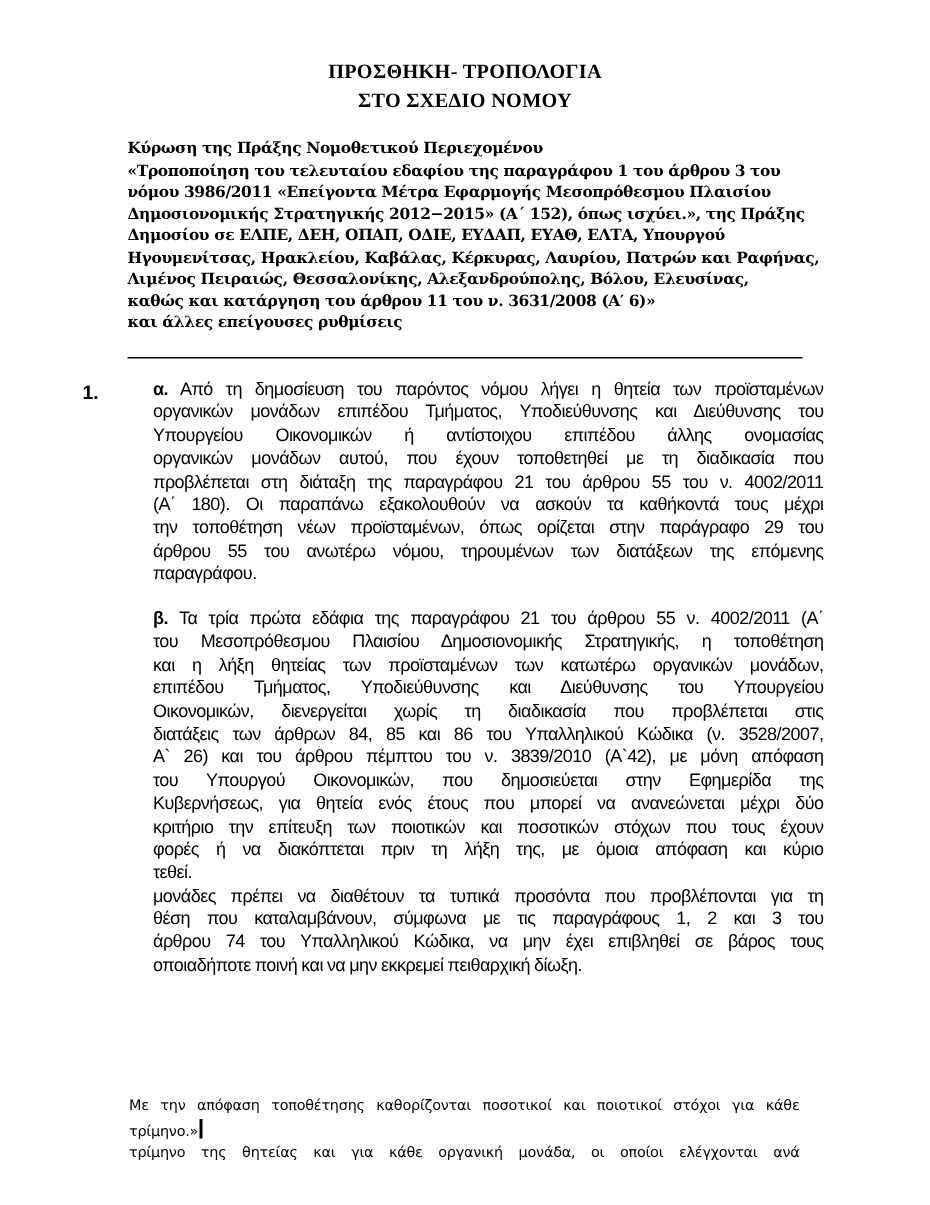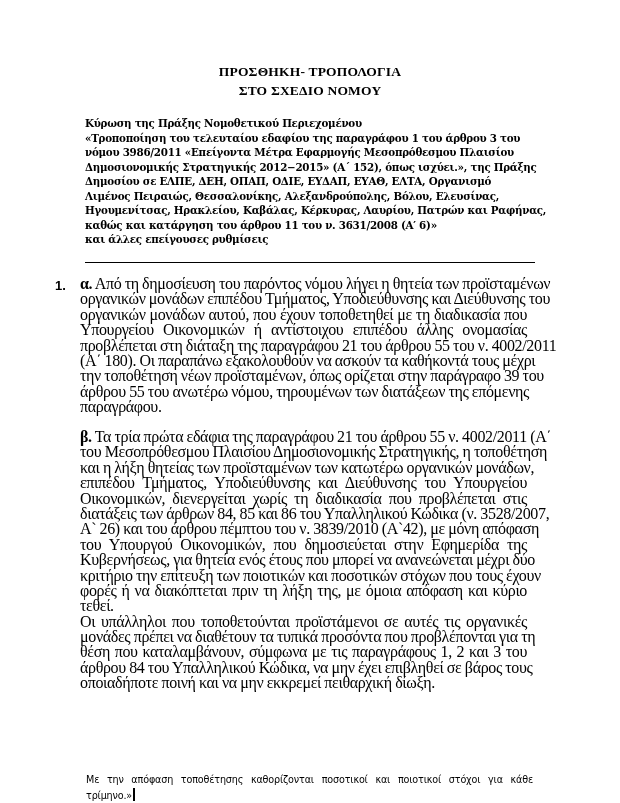--- a/index.html
+++ b/index.html
@@ -13,21 +13,20 @@
       position: relative;
       overflow: hidden;
       color: #000000;
       font-family: "DejaVu Serif", "Liberation Serif", serif;
     }
     .page {
       position: absolute;
       left: 0; top: 0;
       width: 620px; height: 677px;
       background: #ffffff;
-      margin-top: 24px;
     }
     .title-block {
       position: absolute;
       left: 85px;
       top: 38px;
       width: 450px;
       text-align: center;
       font-family: "Liberation Serif", "DejaVu Serif", serif;
       font-weight: bold;
       font-size: 13.5px;
@@ -58,24 +57,24 @@
       position: absolute;
       left: 55px;
       top: 254px;
       font-family: "Liberation Sans", "DejaVu Sans", sans-serif;
       font-weight: bold;
       font-size: 13px;
       line-height: 16px;
     }
     .para {
       position: absolute;
-      left: 80px;
+      left: 102px;
       width: 447px;
-      font-family: Liberation Serif, serif;
-      font-size: 16px;
+      font-family: Liberation Sans, sans-serif;
+      font-size: 12px;
       line-height: 15.4px;
       text-align: justify;
       letter-spacing: -0.35px;
       word-spacing: -0.3px;
     }
     .para .line {
       display: block;
       text-align: justify;
       text-align-last: justify;
       white-space: nowrap;
@@ -83,21 +82,21 @@
     }
     .para .line.last {
       text-align-last: left;
     }
     .para .marker { font-weight: bold; }
     .para-a { top: 252px; }
     .para-b { top: 405px; }
     .para-final {
       position: absolute;
       left: 86px;
-      top: 748px;
+      top: 730px;
       width: 447px;
       font-family: "DejaVu Sans", "Liberation Sans", sans-serif;
       font-size: 9.6px;
       line-height: 15.5px;
       letter-spacing: -0.15px;
     }
     .para-final .line {
       display: block;
       white-space: nowrap;
       height: 15.5px;
@@ -121,60 +120,59 @@
   <div class="title-block">
     <div>ΠΡΟΣΘΗΚΗ- ΤΡΟΠΟΛΟΓΙΑ</div>
     <div>ΣΤΟ ΣΧΕΔΙΟ ΝΟΜΟΥ</div>
   </div>
 
   <div class="subject-block">
     <div>Κύρωση της Πράξης Νομοθετικού Περιεχομένου</div>
     <div>«Τροποποίηση του τελευταίου εδαφίου της παραγράφου 1 του άρθρου 3 του</div>
     <div>νόμου 3986/2011 «Επείγοντα Μέτρα Εφαρμογής Μεσοπρόθεσμου Πλαισίου</div>
     <div>Δημοσιονομικής Στρατηγικής 2012−2015» (Α΄ 152), όπως ισχύει.», της Πράξης</div>
-    <div>Δημοσίου σε ΕΛΠΕ, ΔΕΗ, ΟΠΑΠ, ΟΔΙΕ, ΕΥΔΑΠ, ΕΥΑΘ, ΕΛΤΑ, Οργανισμό</div>
+    <div>Δημοσίου σε ΕΛΠΕ, ΔΕΗ, ΟΠΑΠ, ΟΔΙΕ, ΕΥΔΑΠ, ΕΥΑΘ, ΕΛΤΑ, Υπουργού</div>
+    <div>Ηγουμενίτσας, Ηρακλείου, Καβάλας, Κέρκυρας, Λαυρίου, Πατρών και Ραφήνας,</div>
     <div>Λιμένος Πειραιώς, Θεσσαλονίκης, Αλεξανδρούπολης, Βόλου, Ελευσίνας,</div>
-    <div>Ηγουμενίτσας, Ηρακλείου, Καβάλας, Κέρκυρας, Λαυρίου, Πατρών και Ραφήνας,</div>
     <div>καθώς και κατάργηση του άρθρου 11 του ν. 3631/2008 (Α′ 6)»</div>
     <div>και άλλες επείγουσες ρυθμίσεις</div>
   </div>
 
   <div class="header-rule"></div>
 
   <div class="item-number">1.</div>
 
   <div class="para para-a">
     <span class="line"><span class="marker">α.</span><span> Από τη δημοσίευση του παρόντος νόμου λήγει η θητεία των προϊσταμένων</span></span>
     <span class="line">οργανικών μονάδων επιπέδου Τμήματος, Υποδιεύθυνσης και Διεύθυνσης του</span>
+    <span class="line">Υπουργείου Οικονομικών ή αντίστοιχου επιπέδου άλλης ονομασίας</span>
     <span class="line">οργανικών μονάδων αυτού, που έχουν τοποθετηθεί με τη διαδικασία που</span>
-    <span class="line">Υπουργείου Οικονομικών ή αντίστοιχου επιπέδου άλλης ονομασίας</span>
     <span class="line">προβλέπεται στη διάταξη της παραγράφου 21 του άρθρου 55 του ν. 4002/2011</span>
     <span class="line">(Α΄ 180). Οι παραπάνω εξακολουθούν να ασκούν τα καθήκοντά τους μέχρι</span>
-    <span class="line">την τοποθέτηση νέων προϊσταμένων, όπως ορίζεται στην παράγραφο 39 του</span>
+    <span class="line">την τοποθέτηση νέων προϊσταμένων, όπως ορίζεται στην παράγραφο 29 του</span>
     <span class="line">άρθρου 55 του ανωτέρω νόμου, τηρουμένων των διατάξεων της επόμενης</span>
     <span class="line last">παραγράφου.</span>
   </div>
 
   <div class="para para-b">
     <span class="line"><span class="marker">β.</span><span> Τα τρία πρώτα εδάφια της παραγράφου 21 του άρθρου 55 ν. 4002/2011 (Α΄</span></span>
     <span class="line">του Μεσοπρόθεσμου Πλαισίου Δημοσιονομικής Στρατηγικής, η τοποθέτηση</span>
     <span class="line">και η λήξη θητείας των προϊσταμένων των κατωτέρω οργανικών μονάδων,</span>
     <span class="line">επιπέδου Τμήματος, Υποδιεύθυνσης και Διεύθυνσης του Υπουργείου</span>
     <span class="line">Οικονομικών, διενεργείται χωρίς τη διαδικασία που προβλέπεται στις</span>
     <span class="line">διατάξεις των άρθρων 84, 85 και 86 του Υπαλληλικού Κώδικα (ν. 3528/2007,</span>
     <span class="line">Α` 26) και του άρθρου πέμπτου του ν. 3839/2010 (Α`42), με μόνη απόφαση</span>
     <span class="line">του Υπουργού Οικονομικών, που δημοσιεύεται στην Εφημερίδα της</span>
     <span class="line">Κυβερνήσεως, για θητεία ενός έτους που μπορεί να ανανεώνεται μέχρι δύο</span>
     <span class="line">κριτήριο την επίτευξη των ποιοτικών και ποσοτικών στόχων που τους έχουν</span>
     <span class="line">φορές ή να διακόπτεται πριν τη λήξη της, με όμοια απόφαση και κύριο</span>
     <span class="line last">τεθεί.</span>
-    <span class="line">Οι υπάλληλοι που τοποθετούνται προϊστάμενοι σε αυτές τις οργανικές</span>
     <span class="line">μονάδες πρέπει να διαθέτουν τα τυπικά προσόντα που προβλέπονται για τη</span>
     <span class="line">θέση που καταλαμβάνουν, σύμφωνα με τις παραγράφους 1, 2 και 3 του</span>
-    <span class="line">άρθρου 84 του Υπαλληλικού Κώδικα, να μην έχει επιβληθεί σε βάρος τους</span>
+    <span class="line">άρθρου 74 του Υπαλληλικού Κώδικα, να μην έχει επιβληθεί σε βάρος τους</span>
     <span class="line last">οποιαδήποτε ποινή και να μην εκκρεμεί πειθαρχική δίωξη.</span>
   </div>
 
   <div class="para-final">
     <span class="line">Με την απόφαση τοποθέτησης καθορίζονται ποσοτικοί και ποιοτικοί στόχοι για κάθε</span>
     <span class="line last"><span>τρίμηνο.»</span><span class="cursor"></span></span>
     <span class="line">τρίμηνο της θητείας και για κάθε οργανική μονάδα, οι οποίοι ελέγχονται ανά</span>
   </div>
 
 </div>

